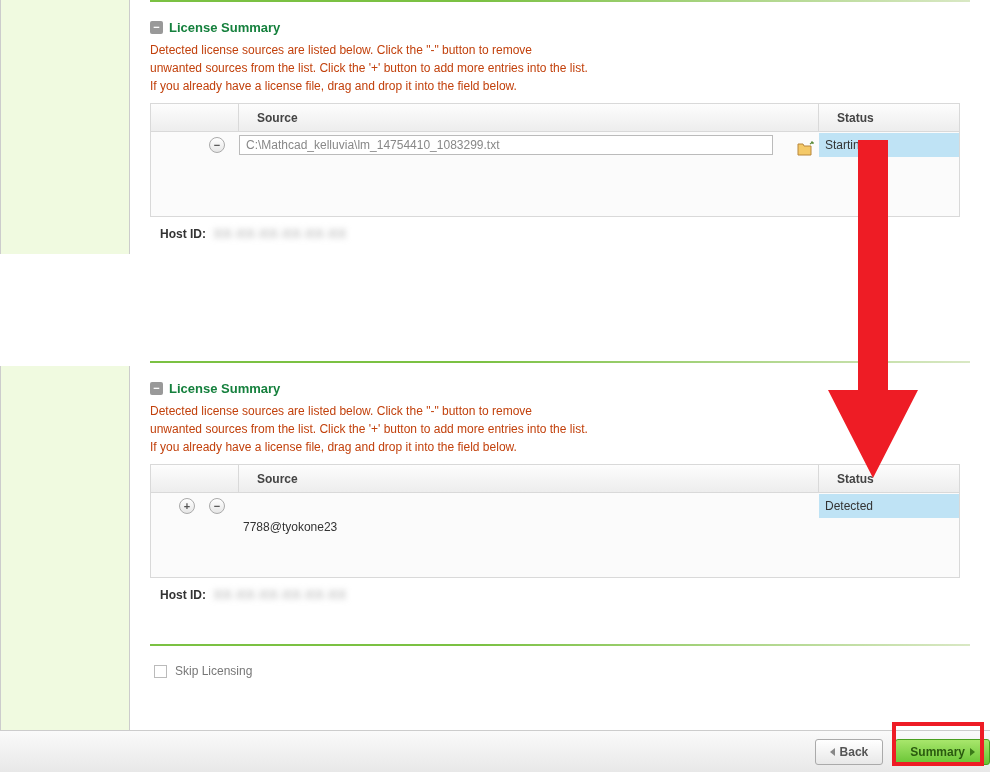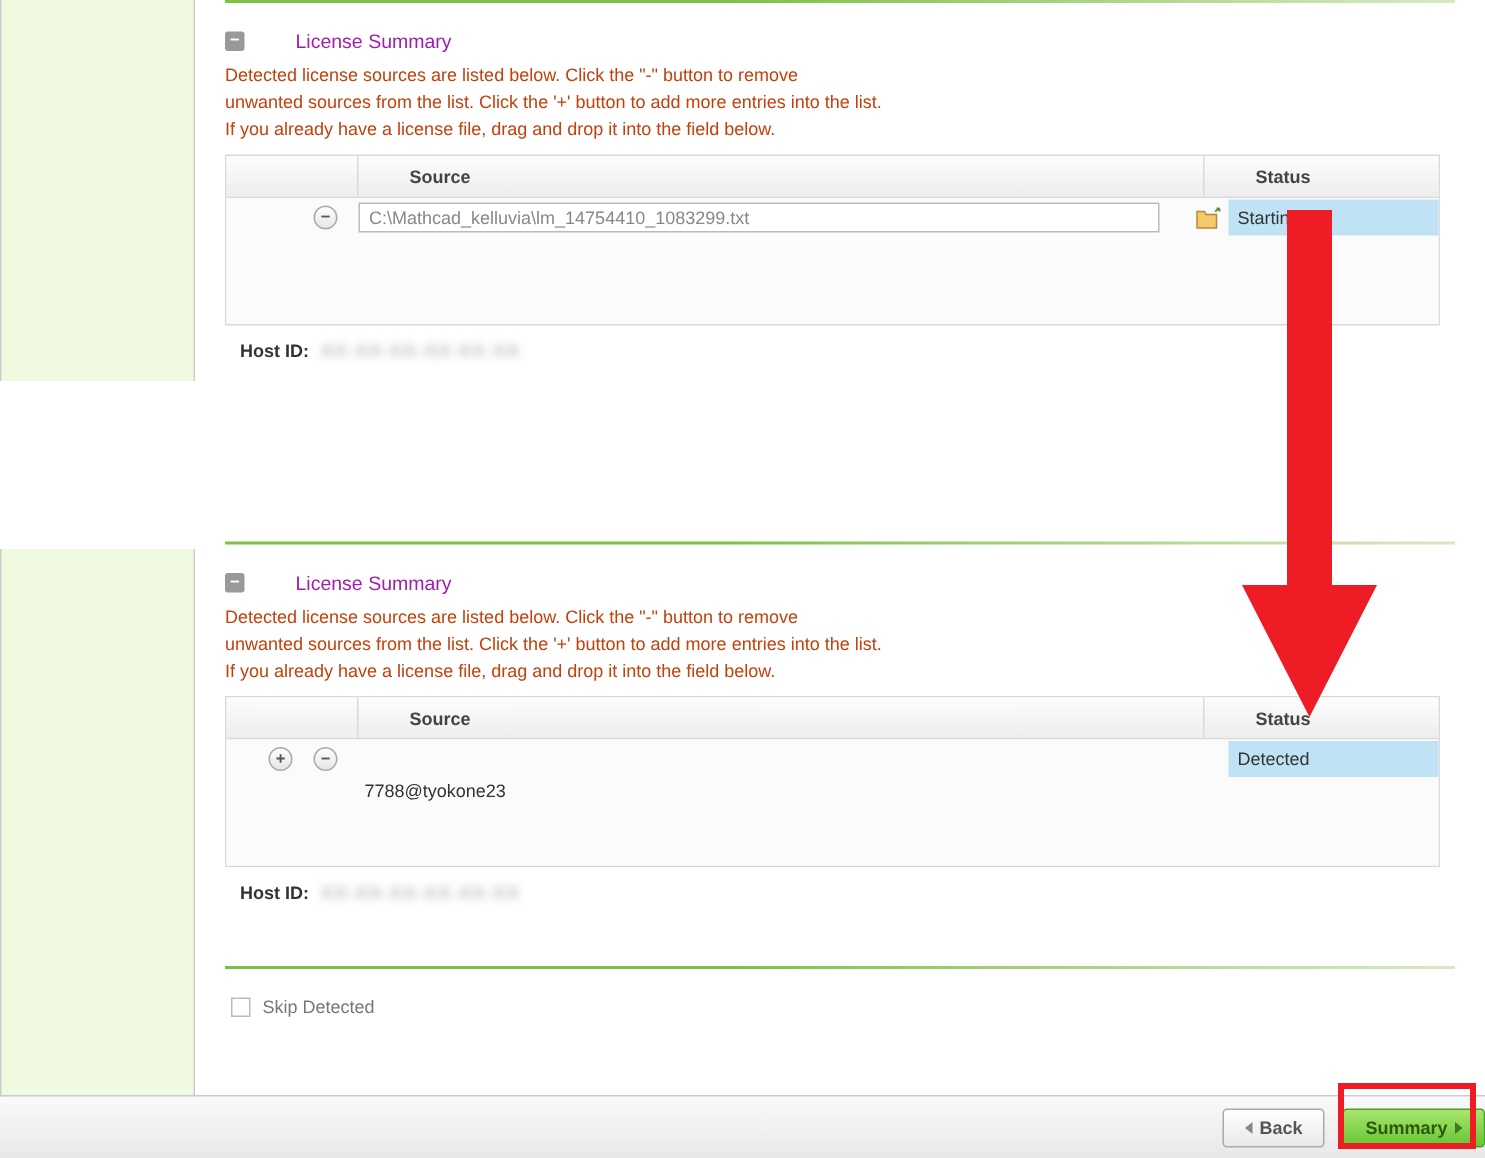--- a/index.html
+++ b/index.html
@@ -47,41 +47,39 @@
   display: inline-flex;
   align-items: center;
   justify-content: center;
   color: #fff;
   font-weight: bold;
   font-size: 11px;
   line-height: 1;
   cursor: pointer;
 }
 .section-title {
-  font-weight: normal;
+  font-weight: bold;
   font-size: 13px;
-  color: #a21caf;
-  margin-left: 28px;
+  color: #15803d;
 }
 .instructions {
   color: #c2410c;
   line-height: 1.5;
   margin-bottom: 8px;
 }
 .table-wrap {
   border: 1px solid #d9d9d9;
   width: 810px;
 }
 .table-header {
   display: flex;
   background: linear-gradient(#fdfdfd, #ededed);
   border-bottom: 1px solid #d9d9d9;
   height: 28px;
   align-items: center;
-  gap: 16px;
 }
 .col-btns { width: 88px; border-right: 1px solid #d9d9d9; height: 100%; }
 .col-source { flex: 1; padding-left: 18px; font-weight: bold; color: #444; border-right: 1px solid #d9d9d9; height: 100%; display:flex; align-items:center;}
 .col-status { width: 140px; padding-left: 18px; font-weight: bold; color: #444; height:100%; display:flex; align-items:center;}
 .table-body {
   min-height: 84px;
   background: #fbfbfb;
 }
 .table-row {
   display: flex;
@@ -94,21 +92,21 @@
   border: 1px solid #aaa;
   border-radius: 50%;
   background: linear-gradient(#fff, #e6e6e6);
   display: inline-flex; align-items: center; justify-content: center;
   font-size: 11px; color: #555; font-weight: bold; cursor: pointer;
   line-height: 1;
 }
 .source-cell {
   flex: 1;
   display: flex;
-  align-items: center;
+  align-items: flex-end;
   gap: 24px;
   padding-right: 6px;
 }
 .source-input {
   flex: 1;
   height: 20px;
   border: 1px solid #bbb;
   padding: 2px 6px;
   font-size: 12px;
   color: #888;
@@ -290,21 +288,21 @@
   </div>
   <div class="host-row">
     <span class="host-label">Host ID:</span>
     <span class="blurred">XX-XX-XX-XX-XX-XX</span>
   </div>
 
   <div style="height:42px"></div>
   <div class="green-divider"></div>
   <div class="skip-row">
     <div class="checkbox"></div>
-    <span class="skip-label">Skip Detected</span>
+    <span class="skip-label">Skip Licensing</span>
   </div>
 
 </div>
 
 <div class="footer-bar">
   <div class="btn">
     <span class="tri-left"></span>
     <span>Back</span>
   </div>
   <div class="btn finish">

